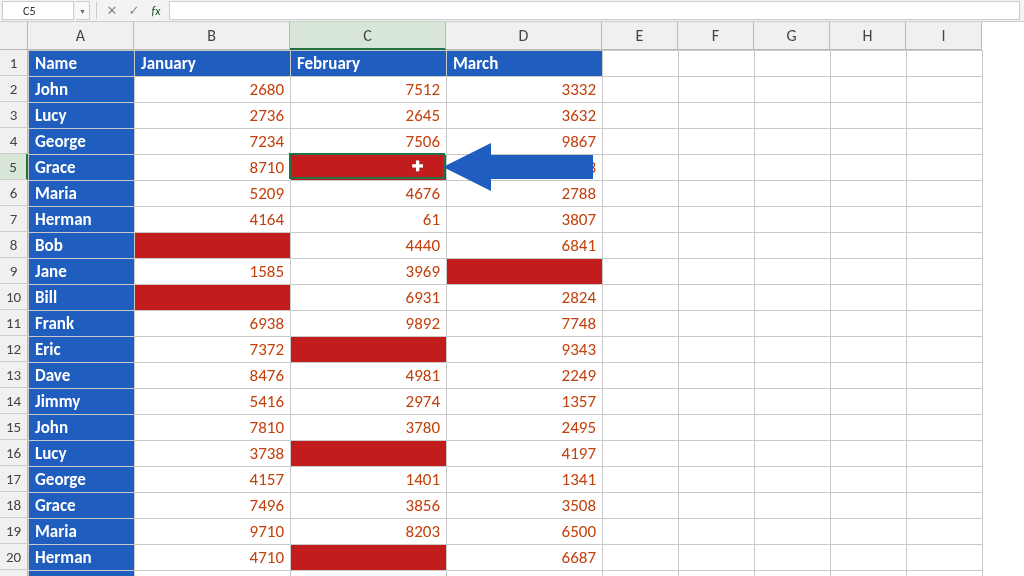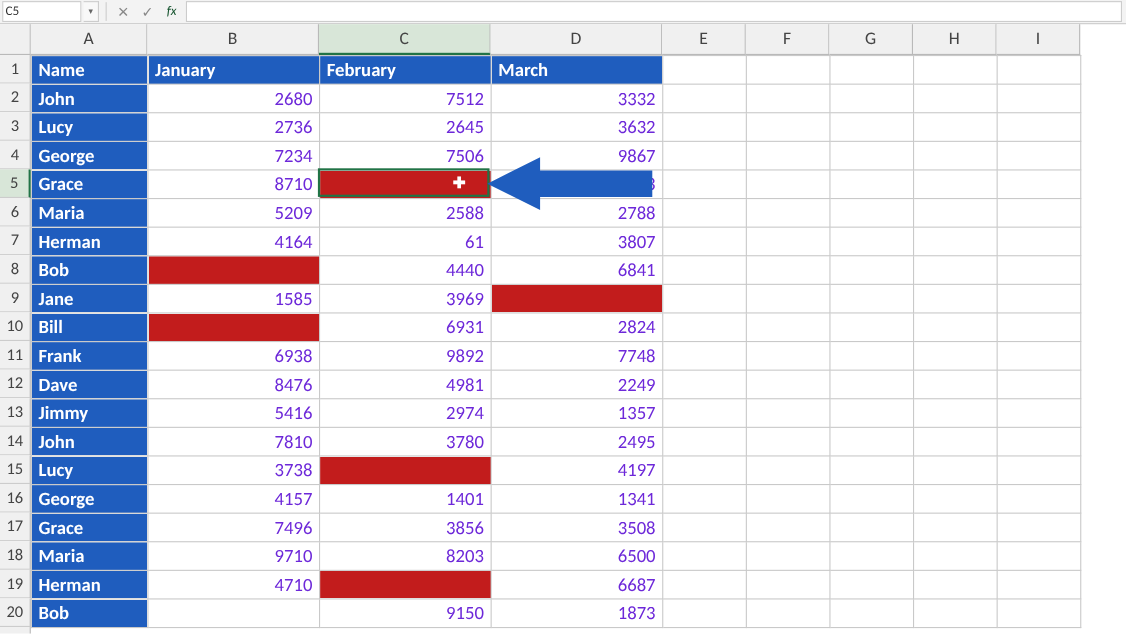--- a/index.html
+++ b/index.html
@@ -1,21 +1,21 @@
 <!DOCTYPE html>
 <html><head>
 <meta charset="utf-8">
 <style>
   * { box-sizing: border-box; }
   html, body { margin:0; padding:0; font-family:"Calibri","Segoe UI",Arial,sans-serif; font-size:13px; background:#fff; color:#222; overflow:hidden; }
   body { width:1024px; height:576px; position:relative; }
 
   
   .topstrip { height:22px; background:#f3f3f3; border-bottom:1px solid #ccc; display:flex; align-items:stretch; }
-  .namebox { width:72px; display:flex; align-items:center; padding-left:2px; background:#fff; border:1px solid #ccc; margin:1px 2px; font-size:12px; color:#333; }
+  .namebox { width:72px; display:flex; align-items:center; padding-left:20px; background:#fff; border:1px solid #ccc; margin:1px 2px; font-size:12px; color:#333; }
   .namebox-dd { width:14px; display:flex; align-items:center; justify-content:center; border:1px solid #ccc; border-left:none; background:#f8f8f8; margin:1px 2px 1px 0; color:#666; font-size:8px; }
   .fb-sep { width:1px; background:#ccc; margin:2px 4px; }
   .fb-btn { width:22px; display:flex; align-items:center; justify-content:center; color:#888; font-size:13px; }
   .fx { font-style:italic; color:#14532d; font-size:12px; }
   .fb-input { flex:1; background:#fff; border:1px solid #ccc; margin:1px 4px 1px 2px; padding-left:6px; display:flex; align-items:center; font-size:12px; }
 
   
   .grid { position:relative; }
   .corner { position:absolute; left:0; top:0; width:28px; height:28px; background:#f0f0f0; border-right:1px solid #b9b9b9; border-bottom:1px solid #b9b9b9; }
   .colhdrs { position:absolute; left:28px; top:0; height:28px; display:flex; }
@@ -23,21 +23,21 @@
   .colhdr.sel { background:#d8e6d8; border-bottom:2px solid #217346; }
   .rowhdrs { position:absolute; left:0; top:28px; width:28px; }
   .rowhdr { width:28px; height:26px; display:flex; align-items:center; justify-content:center; background:#f0f0f0; border-right:1px solid #b9b9b9; border-bottom:1px solid #ccc; font-size:15px; color:#444; user-select:none; }
   .rowhdr.sel { background:#d8e6d8; border-right:2px solid #217346; }
 
   .cells { position:absolute; left:28px; top:28px; }
   table.sheet { border-collapse:collapse; table-layout:fixed; }
   table.sheet td { height:26px; border:1px solid #c9c9c9; padding:0 6px; font-size:17px; vertical-align:middle; overflow:hidden; white-space:nowrap; }
   td.hdr { background:#1f5dbe; color:#fff; font-weight:bold; text-align:left; }
   td.namecol { background:#1f5dbe; color:#fff; font-weight:bold; text-align:left; }
-  td.num { text-align:right; color:#6d28d9; }
+  td.num { text-align:right; color:#c2410c; }
   td.red { background:#c21c1c; }
   td.empty { background:#fff; }
 
   
   .active-cell { position:absolute; border:2px solid #217346; pointer-events:none; z-index:10; }
 
   
   .arrow { position:absolute; z-index:20; pointer-events:none; }
 
   
@@ -157,21 +157,21 @@
             <td class="num">3</td>
             <td class="empty"></td>
             <td class="empty"></td>
             <td class="empty"></td>
             <td class="empty"></td>
             <td class="empty"></td>
           </tr>
           <tr>
             <td class="namecol">Maria</td>
             <td class="num">5209</td>
-            <td class="num">2588</td>
+            <td class="num">4676</td>
             <td class="num">2788</td>
             <td class="empty"></td>
             <td class="empty"></td>
             <td class="empty"></td>
             <td class="empty"></td>
             <td class="empty"></td>
           </tr>
           <tr>
             <td class="namecol">Herman</td>
             <td class="num">4164</td>
@@ -214,20 +214,31 @@
             <td class="empty"></td>
             <td class="empty"></td>
             <td class="empty"></td>
             <td class="empty"></td>
           </tr>
           <tr>
             <td class="namecol">Frank</td>
             <td class="num">6938</td>
             <td class="num">9892</td>
             <td class="num">7748</td>
+            <td class="empty"></td>
+            <td class="empty"></td>
+            <td class="empty"></td>
+            <td class="empty"></td>
+            <td class="empty"></td>
+          </tr>
+          <tr>
+            <td class="namecol">Eric</td>
+            <td class="num">7372</td>
+            <td class="num red"></td>
+            <td class="num">9343</td>
             <td class="empty"></td>
             <td class="empty"></td>
             <td class="empty"></td>
             <td class="empty"></td>
             <td class="empty"></td>
           </tr>
           <tr>
             <td class="namecol">Dave</td>
             <td class="num">8476</td>
             <td class="num">4981</td>

